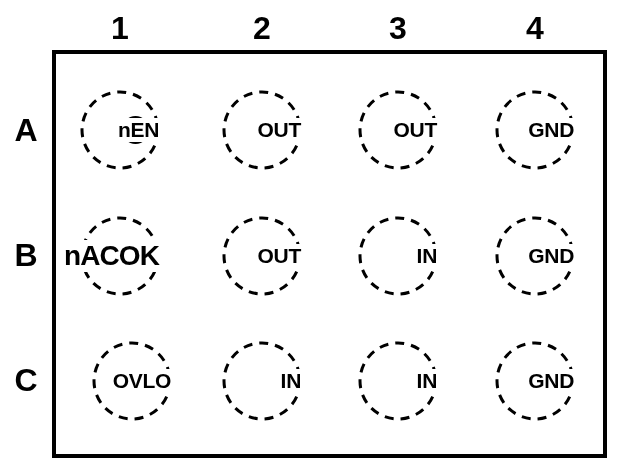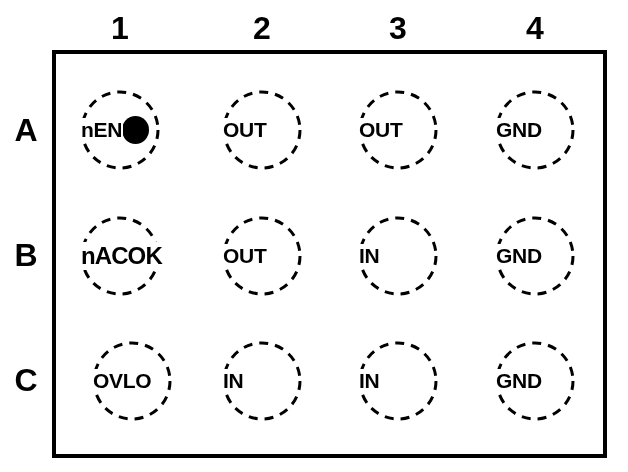--- a/index.html
+++ b/index.html
@@ -70,21 +70,21 @@
 
   
   .pad {
     position: absolute;
     width: 80px;
     height: 80px;
     margin-left: -40px;
     margin-top: -40px;
     display: flex;
     align-items: center;
-    justify-content: flex-start;
+    justify-content: flex-end;
   }
   .pad .ring {
     position: absolute;
     left: 0;
     top: 0;
     width: 80px;
     height: 80px;
     pointer-events: none;
   }
   .pad .ring circle {
@@ -99,21 +99,21 @@
     z-index: 2;
     font-size: 21px;
     font-weight: bold;
     color: #000000;
     white-space: nowrap;
     letter-spacing: -0.3px;
     background: #ffffff;
     padding: 0 1px;
   }
   .pad .pad-label.long {
-    font-size: 24px;
+    font-size: 28px;
     letter-spacing: -0.9px;
   }
 </style>
 </head>
 <body>
 
 <div id="stage">
 
   <div class="col-label" style="left:90px;">1</div>
   <div class="col-label" style="left:232px;">2</div>

